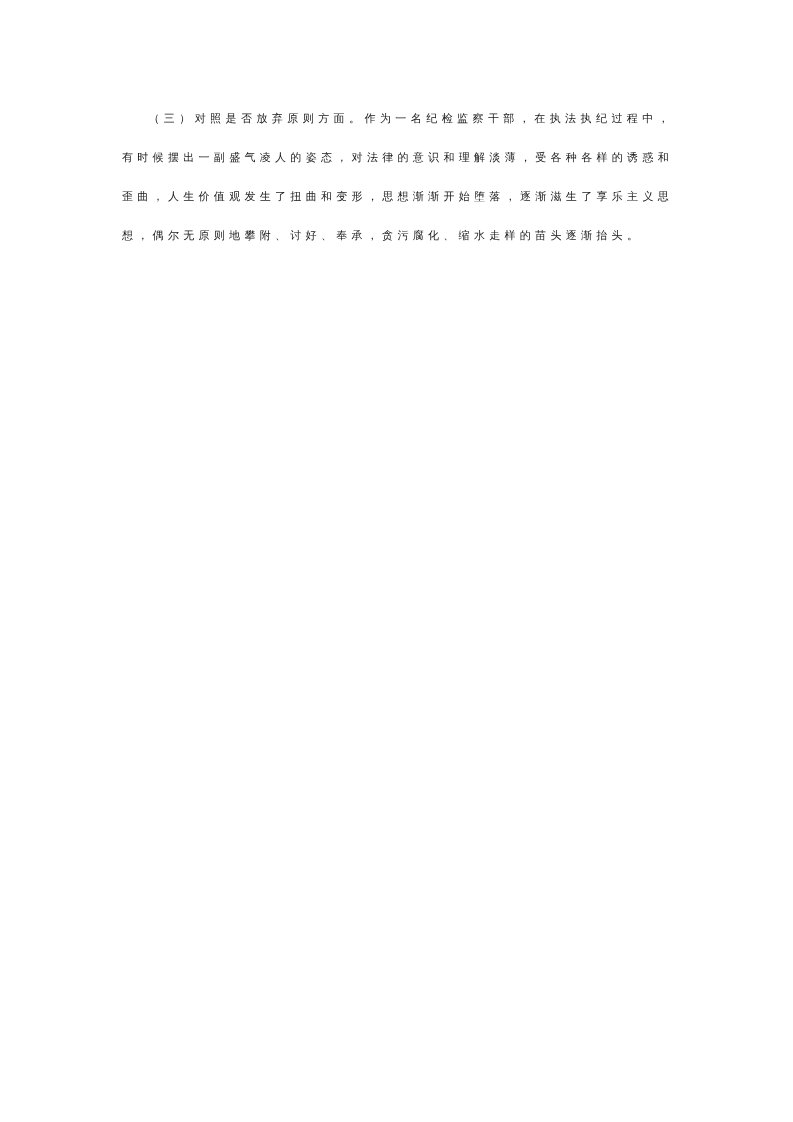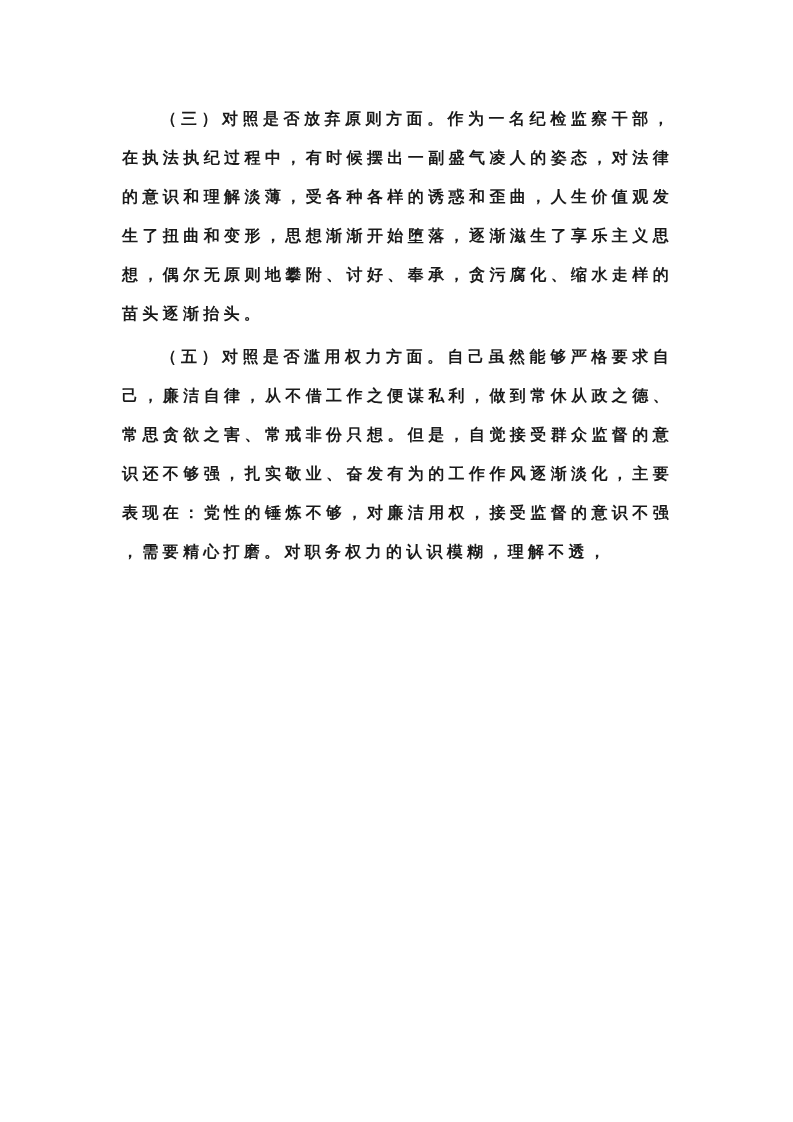--- a/index.html
+++ b/index.html
@@ -13,33 +13,32 @@
       position: relative;
       overflow: hidden;
     }
     .page {
       position: absolute;
       left: 122px;
       top: 99px;
       width: 551px;
       color: #1a1a1a;
       font-family: "DejaVu Sans", "Liberation Sans", sans-serif;
-      font-size: 16px;
-      font-weight: 700;
+      font-size: 11px;
+      font-weight: 400;
     }
     .para {
       margin: 0 0 4px 0;
       line-height: 39px;
       text-indent: 2.4em;
       text-align: justify;
       text-justify: inter-character;
       letter-spacing: 4.3px;
       word-break: break-all;
       line-break: anywhere;
     }
   </style>
 </head>
 <body>
 
 <div class="page">
   <p class="para">（三）对照是否放弃原则方面。作为一名纪检监察干部，在执法执纪过程中，有时候摆出一副盛气凌人的姿态，对法律的意识和理解淡薄，受各种各样的诱惑和歪曲，人生价值观发生了扭曲和变形，思想渐渐开始堕落，逐渐滋生了享乐主义思想，偶尔无原则地攀附、讨好、奉承，贪污腐化、缩水走样的苗头逐渐抬头。</p>
-  <p class="para">（五）对照是否滥用权力方面。自己虽然能够严格要求自己，廉洁自律，从不借工作之便谋私利，做到常休从政之德、常思贪欲之害、常戒非份只想。但是，自觉接受群众监督的意识还不够强，扎实敬业、奋发有为的工作作风逐渐淡化，主要表现在：党性的锤炼不够，对廉洁用权，接受监督的意识不强，需要精心打磨。对职务权力的认识模糊，理解不透，</p>
 </div>
 
 </body></html>

